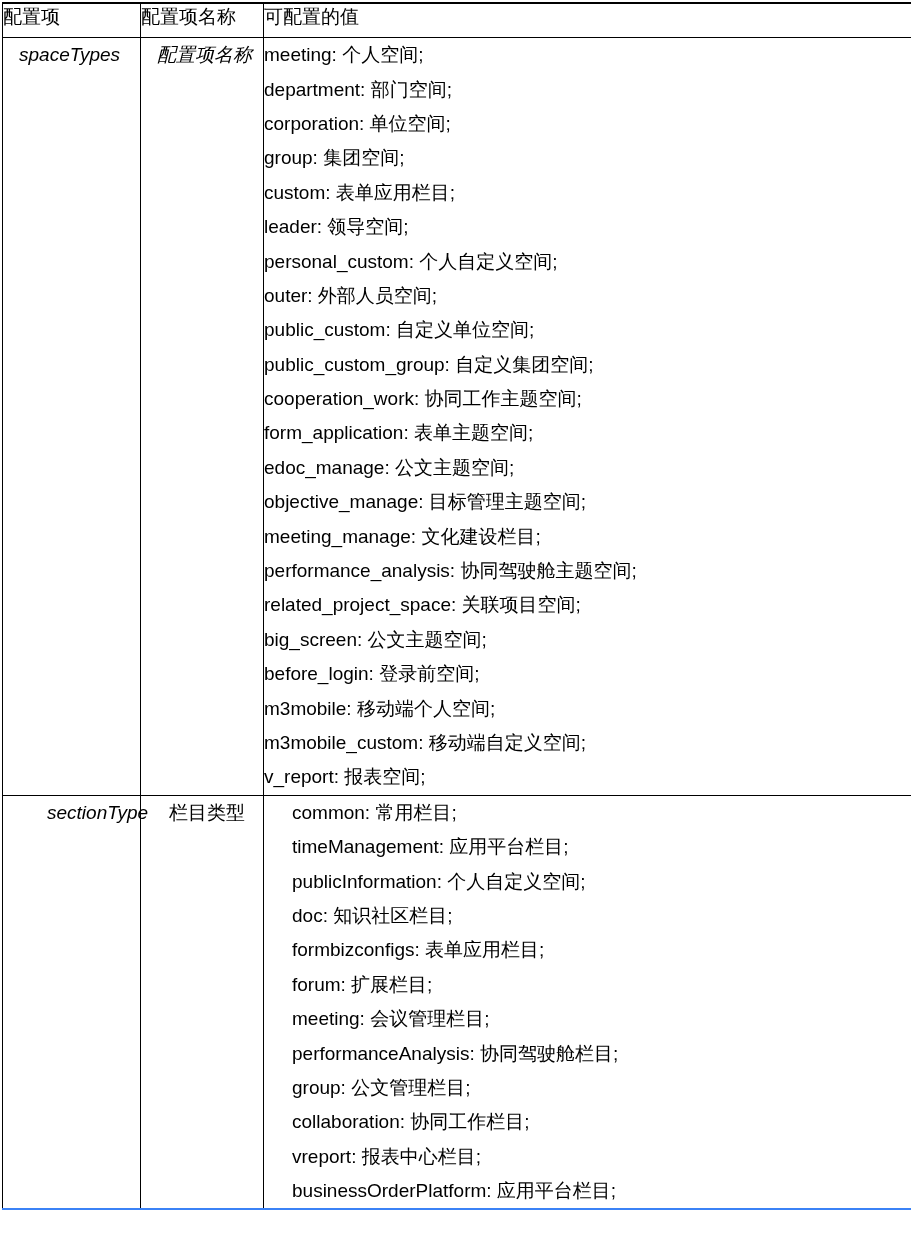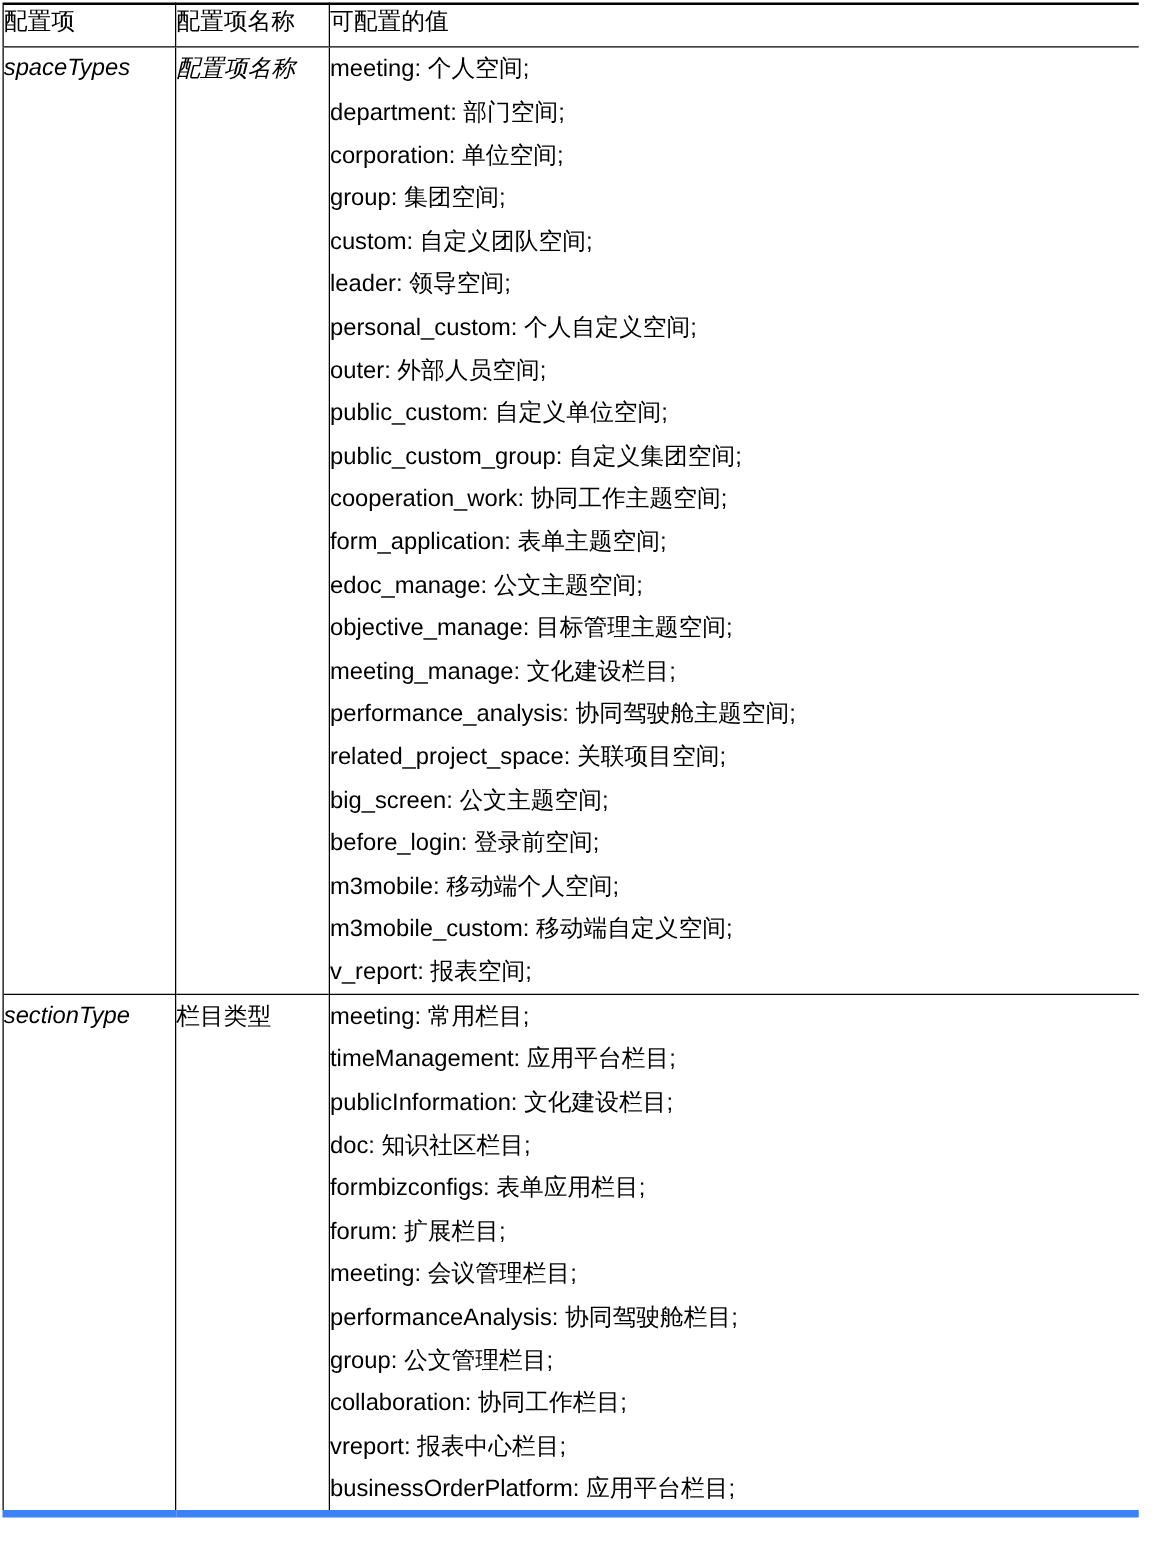--- a/index.html
+++ b/index.html
@@ -34,21 +34,22 @@
   table.config-table td {
     border-left: 1.5px solid #000;
     border-top: 1.5px solid #000;
     border-right: none;
     padding: 0;
     font-weight: normal;
     text-align: left;
     vertical-align: top;
   }
   table.config-table tr:last-child td {
-    border-bottom: 6px solid #3b82f6;
+    border-bottom: 2px solid #3b82f6;
+    padding-left: 28px;
   }
   
   table.config-table th:last-child,
   table.config-table td:last-child {
     border-right: none;
   }
   th.hcell {
     height: 33px;
     vertical-align: middle;
     padding-left: 12px;
@@ -60,21 +61,21 @@
   td.values-cell {
     padding-left: 14px;
   }
   .line {
     height: 34.4px;
     display: flex;
     align-items: center;
     white-space: nowrap;
     font-size: 19px;
   }
-  .italic { font-style: italic; }
+  .italic { font-style: italic; margin-left: 16px; }
 </style>
 </head>
 <body>
 
 <div class="page">
   <table class="config-table">
     <colgroup>
       <col style="width:138px">
       <col style="width:123px">
       <col style="width:647px">
@@ -92,21 +93,21 @@
             <div class="line italic">spaceTypes</div>
           </td>
           <td class="cell">
             <div class="line italic">配置项名称</div>
           </td>
           <td class="cell values-cell">
             <div class="line">meeting: 个人空间;</div>
             <div class="line">department: 部门空间;</div>
             <div class="line">corporation: 单位空间;</div>
             <div class="line">group: 集团空间;</div>
-            <div class="line">custom: 自定义团队空间;</div>
+            <div class="line">custom: 表单应用栏目;</div>
             <div class="line">leader: 领导空间;</div>
             <div class="line">personal_custom: 个人自定义空间;</div>
             <div class="line">outer: 外部人员空间;</div>
             <div class="line">public_custom: 自定义单位空间;</div>
             <div class="line">public_custom_group: 自定义集团空间;</div>
             <div class="line">cooperation_work: 协同工作主题空间;</div>
             <div class="line">form_application: 表单主题空间;</div>
             <div class="line">edoc_manage: 公文主题空间;</div>
             <div class="line">objective_manage: 目标管理主题空间;</div>
             <div class="line">meeting_manage: 文化建设栏目;</div>
@@ -120,23 +121,23 @@
           </td>
         </tr>
         <tr>
           <td class="cell">
             <div class="line italic">sectionType</div>
           </td>
           <td class="cell">
             <div class="line">栏目类型</div>
           </td>
           <td class="cell values-cell">
-            <div class="line">meeting: 常用栏目;</div>
+            <div class="line">common: 常用栏目;</div>
             <div class="line">timeManagement: 应用平台栏目;</div>
-            <div class="line">publicInformation: 文化建设栏目;</div>
+            <div class="line">publicInformation: 个人自定义空间;</div>
             <div class="line">doc: 知识社区栏目;</div>
             <div class="line">formbizconfigs: 表单应用栏目;</div>
             <div class="line">forum: 扩展栏目;</div>
             <div class="line">meeting: 会议管理栏目;</div>
             <div class="line">performanceAnalysis: 协同驾驶舱栏目;</div>
             <div class="line">group: 公文管理栏目;</div>
             <div class="line">collaboration: 协同工作栏目;</div>
             <div class="line">vreport: 报表中心栏目;</div>
             <div class="line">businessOrderPlatform: 应用平台栏目;</div>
           </td>

